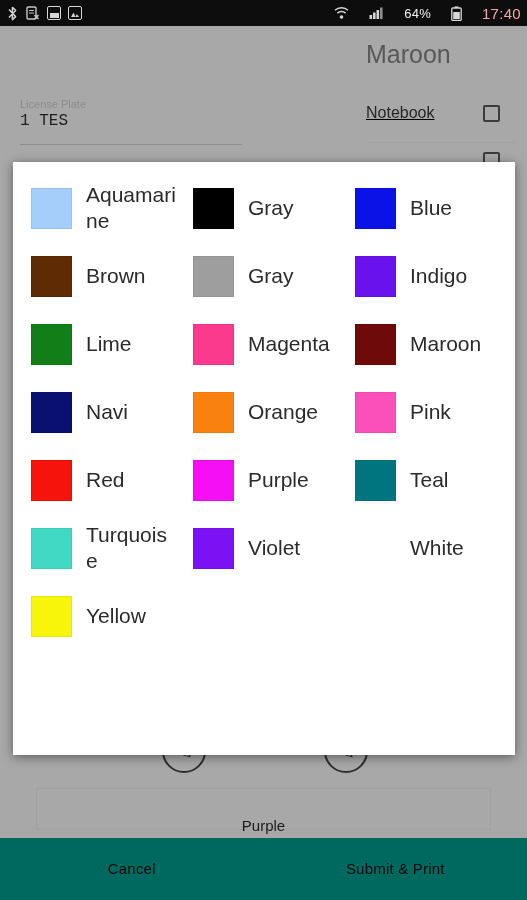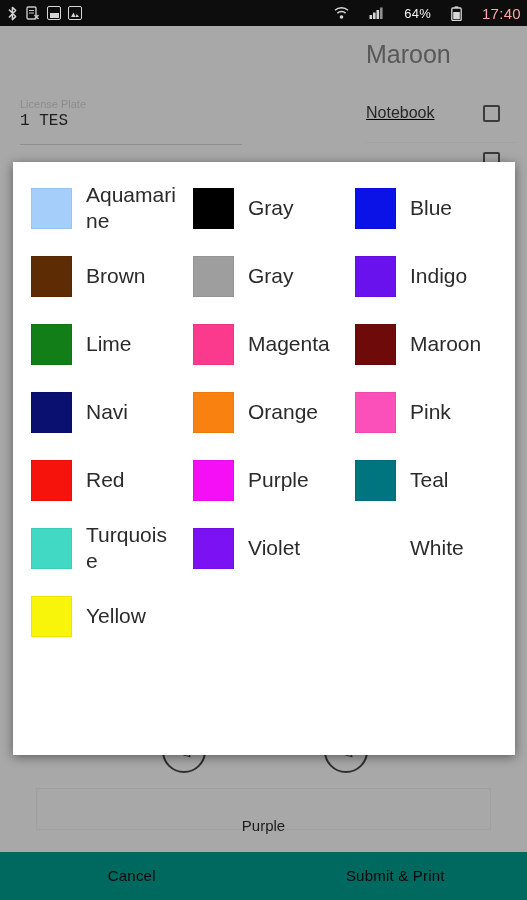--- a/index.html
+++ b/index.html
@@ -74,21 +74,21 @@
   .clear-btn {
     position: absolute; left: 0; right: 0; text-align: center;
     font-size: 15px; color: #1c1c1c;
   }
   .panel-outline {
     position: absolute; border: 1px solid #9b9b9b; opacity: .6;
   }
 
   
   .actionbar {
-    position: absolute; left: 0; bottom: 0; width: 527px; height: 48px;
+    position: absolute; left: 0; bottom: 0; width: 527px; height: 62px;
     background: #00695f; display: flex; align-items: center;
   }
   .action-btn {
     flex: 1; text-align: center; font-size: 15px; color: #0b0b0b;
     letter-spacing: .2px; cursor: pointer; line-height: 52px; height: 52px;
   }
   .dialog {
     position: absolute; left: 13px; top: 162px; width: 502px; height: 593px;
     background: #ffffff; box-shadow: 0 2px 10px rgba(0,0,0,.45);
   }

